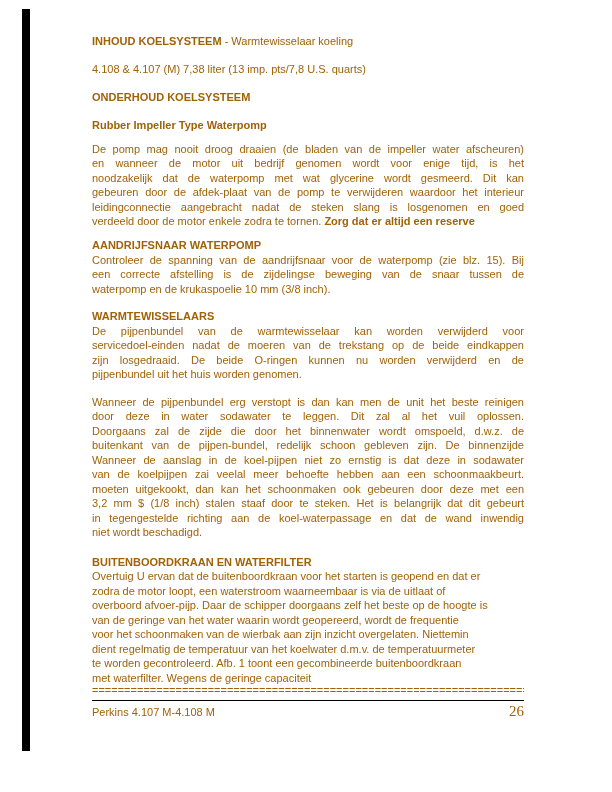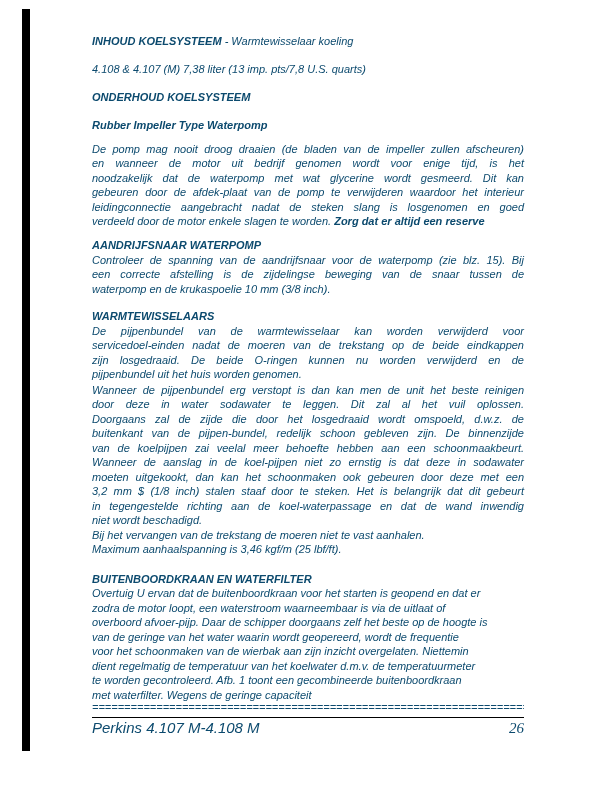--- a/index.html
+++ b/index.html
@@ -1,23 +1,22 @@
 <!DOCTYPE html>
 <html><head>
 <meta charset="utf-8">
 <style>
   html,body { margin:0; padding:0; background:#ffffff; }
   .page {
     position:relative;
     width:612px; height:792px;
     background:#ffffff;
     font-family:"Liberation Sans", sans-serif;
-    color:#0c4a6e;
+    color:#a16207;
     overflow:hidden;
-    font-style:italic;
   }
   .black-bar {
     position:absolute;
     left:22px; top:9px;
     width:8px; height:742px;
     background:#000000;
   }
   .content {
     position:absolute;
     left:92px; top:34px;
@@ -25,21 +24,21 @@
     font-size:11px;
     line-height:14.5px;
   }
   .b { font-weight:bold; }
   .line { white-space:pre-wrap; }
   .capacity { margin-top:13.5px; }
   .h-block { margin-top:13.5px; font-weight:bold; }
   .para1 { margin-top:9px; }
   .sec-aandrijf { margin-top:9.5px; }
   .sec-warmte-h { margin-top:13px; }
-  .sec-warmte-p2 { margin-top:1px; }
+  .sec-warmte-p2 { margin-top:13px; }
   .sec-buiten { margin-top:15px; }
   .sec-heading { font-weight:bold; }
   
   .para-j .tline { text-align:justify; text-align-last:justify; }
   .para-j .tline:last-child { text-align-last:left; }
   
   .para-l .tline { text-align:left; white-space:pre; }
   .separator {
     margin-top:0px;
     height:13px;
@@ -49,46 +48,46 @@
     letter-spacing:0px;
     border-bottom:1px solid #000;
     padding-bottom:2px;
   }
   .footer-row {
     margin-top:3px;
     display:flex;
     justify-content:space-between;
     align-items:baseline;
   }
-  .footer-left { font-size:15px; }
+  .footer-left { font-size:11px; }
   .page-number { font-family:"Liberation Serif", serif; font-size:15px; }
 </style>
 </head>
 <body>
 
 <div class="page">
   <div class="black-bar"></div>
 
   <div class="content">
 
     <div class="line"><span class="b">INHOUD KOELSYSTEEM</span><span> - Warmtewisselaar koeling</span></div>
 
     <div class="line capacity">4.108 &amp; 4.107 (M) 7,38 liter (13 imp. pts/7,8 U.S. quarts)</div>
 
     <div class="line h-block">ONDERHOUD KOELSYSTEEM</div>
 
     <div class="line h-block">Rubber Impeller Type Waterpomp</div>
 
     <div class="para-j para1">
-        <div class="tline"><span>De pomp mag nooit droog draaien (de bladen van de impeller zullen afscheuren)</span></div>
+        <div class="tline"><span>De pomp mag nooit droog draaien (de bladen van de impeller water afscheuren)</span></div>
         <div class="tline"><span>en wanneer de motor uit bedrijf genomen wordt voor enige tijd, is het</span></div>
         <div class="tline"><span>noodzakelijk dat de waterpomp met wat glycerine wordt gesmeerd. Dit kan</span></div>
         <div class="tline"><span>gebeuren door de afdek-plaat van de pomp te verwijderen waardoor het interieur</span></div>
         <div class="tline"><span>leidingconnectie aangebracht nadat de steken slang is losgenomen en goed</span></div>
-        <div class="tline"><span>verdeeld door de motor enkele slagen te worden. </span><span class="b">Zorg dat er altijd een reserve</span></div>
+        <div class="tline"><span>verdeeld door de motor enkele zodra te tornen. </span><span class="b">Zorg dat er altijd een reserve</span></div>
       </div>
 
     <div class="sec-aandrijf">
       <div class="line sec-heading">AANDRIJFSNAAR WATERPOMP</div>
       <div class="para-j">
           <div class="tline"><span>Controleer de spanning van de aandrijfsnaar voor de waterpomp (zie blz. 15). Bij</span></div>
           <div class="tline"><span>een correcte afstelling is de zijdelingse beweging van de snaar tussen de</span></div>
           <div class="tline"><span>waterpomp en de krukaspoelie 10 mm (3/8 inch).</span></div>
         </div>
     </div>
@@ -97,32 +96,28 @@
       <div class="line sec-heading sec-warmte-h">WARMTEWISSELAARS</div>
       <div class="para-j">
           <div class="tline"><span>De pijpenbundel van de warmtewisselaar kan worden verwijderd voor</span></div>
           <div class="tline"><span>servicedoel-einden nadat de moeren van de trekstang op de beide eindkappen</span></div>
           <div class="tline"><span>zijn losgedraaid. De beide O-ringen kunnen nu worden verwijderd en de</span></div>
           <div class="tline"><span>pijpenbundel uit het huis worden genomen.</span></div>
         </div>
       <div class="para-j sec-warmte-p2">
           <div class="tline"><span>Wanneer de pijpenbundel erg verstopt is dan kan men de unit het beste reinigen</span></div>
           <div class="tline"><span>door deze in water sodawater te leggen. Dit zal al het vuil oplossen.</span></div>
-          <div class="tline"><span>Doorgaans zal de zijde die door het losgedraaid wordt omspoeld, d.w.z. de</span></div>
+          <div class="tline"><span>Doorgaans zal de zijde die door het binnenwater wordt omspoeld, d.w.z. de</span></div>
           <div class="tline"><span>buitenkant van de pijpen-bundel, redelijk schoon gebleven zijn. De binnenzijde</span></div>
+          <div class="tline"><span>Wanneer de aanslag in de koel-pijpen niet zo ernstig is dat deze in sodawater</span></div>
           <div class="tline"><span>van de koelpijpen zai veelal meer behoefte hebben aan een schoonmaakbeurt.</span></div>
-          <div class="tline"><span>Wanneer de aanslag in de koel-pijpen niet zo ernstig is dat deze in sodawater</span></div>
           <div class="tline"><span>moeten uitgekookt, dan kan het schoonmaken ook gebeuren door deze met een</span></div>
           <div class="tline"><span>3,2 mm $ (1/8 inch) stalen staaf door te steken. Het is belangrijk dat dit gebeurt</span></div>
           <div class="tline"><span>in tegengestelde richting aan de koel-waterpassage en dat de wand inwendig</span></div>
           <div class="tline"><span>niet wordt beschadigd.</span></div>
-        </div>
-      <div class="para-l">
-          <div class="tline"><span>Bij het vervangen van de trekstang de moeren niet te vast aanhalen.</span></div>
-          <div class="tline"><span>Maximum aanhaalspanning is 3,46 kgf/m (25 lbf/ft).</span></div>
         </div>
     </div>
 
     <div class="sec-buiten">
       <div class="line sec-heading">BUITENBOORDKRAAN EN WATERFILTER</div>
       <div class="para-l">
           <div class="tline"><span>Overtuig U ervan dat de buitenboordkraan voor het starten is geopend en dat er</span></div>
           <div class="tline"><span>zodra de motor loopt, een waterstroom waarneembaar is via de uitlaat of</span></div>
           <div class="tline"><span>overboord afvoer-pijp. Daar de schipper doorgaans zelf het beste op de hoogte is</span></div>
           <div class="tline"><span>van de geringe van het water waarin wordt geopereerd, wordt de frequentie</span></div>

